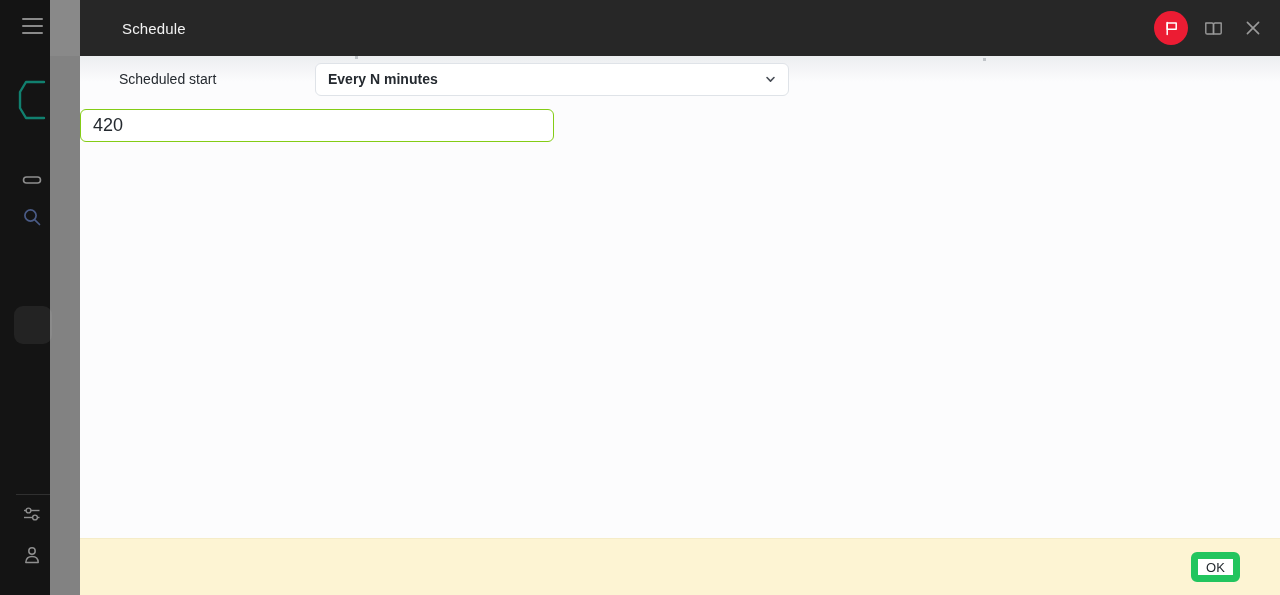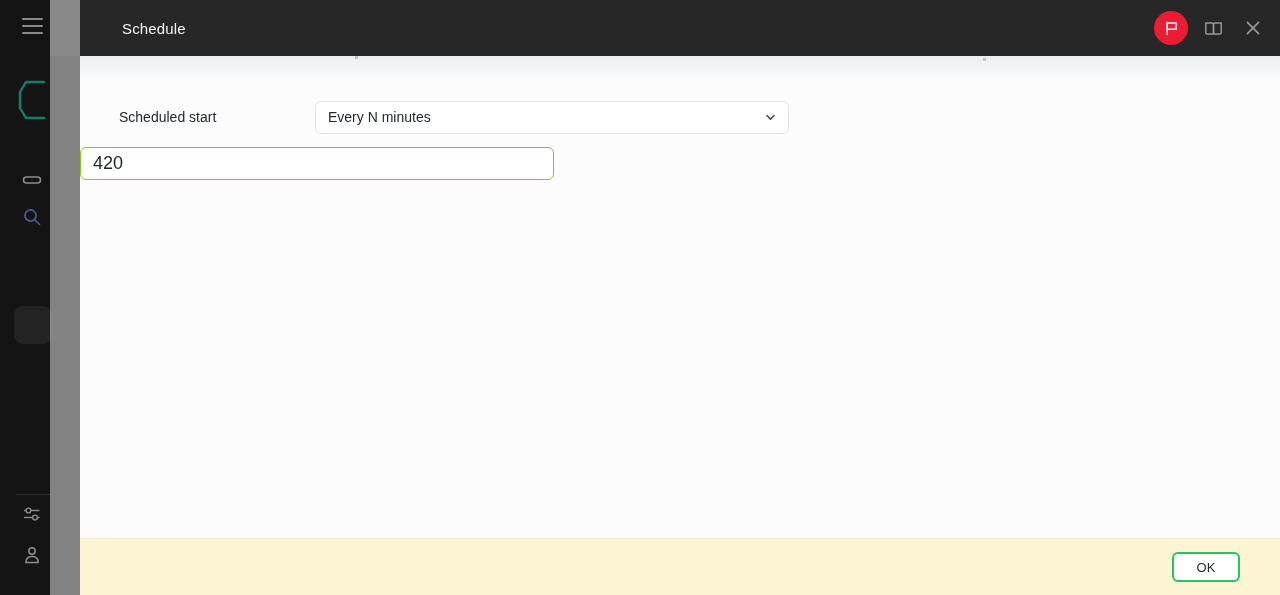--- a/index.html
+++ b/index.html
@@ -166,21 +166,20 @@
     position: absolute;
     left: 275px; top: 0px;
     width: 3px; height: 3px;
     background: #9aa0a6;
     opacity: .55;
   }
   .clipped-row.b { left: 903px; top: 2px; }
 
   .form {
     position: relative;
-    padding-top: 38px;
   }
   .form-row {
     display: flex;
     align-items: center;
     height: 46px;
     margin-bottom: 0px;
   }
   .form-row.r1 { margin-top: 0; }
   .form-row.r2 { margin-top: 0px; }
   .form-row.r3 { margin-top: 0px; }
@@ -200,20 +199,21 @@
     box-sizing: border-box;
     border: 1px solid #dfe3e8;
     border-radius: 6px;
     background: #ffffff;
     display: flex;
     align-items: center;
     padding: 0 12px;
     font-size: 14px;
     color: #24292f;
     cursor: pointer;
+    font-weight: bold;
   }
   .select-caret {
     position: absolute;
     right: 11px; top: 50%;
     transform: translateY(-50%);
     display: flex;
   }
 
   .text-input {
     width: 474px;
@@ -278,22 +278,22 @@
     flex: 0 0 56px;
     height: 56px;
     background: #fdf4d3;
     position: relative;
     border-top: 1px solid #f5ecc8;
   }
   .ok-button {
     position: absolute;
     right: 40px; top: 50%;
     transform: translateY(-50%);
-    width: 68px; height: 30px;
-    border: 2px solid #22c55e;
+    width: 49px; height: 30px;
+    border: 7px solid #22c55e;
     border-radius: 6px;
     background: #ffffff;
     font-size: 13px;
     color: #24292f;
     font-family: "Liberation Sans", sans-serif;
     cursor: pointer;
     display: flex;
     align-items: center;
     justify-content: center;
   }

